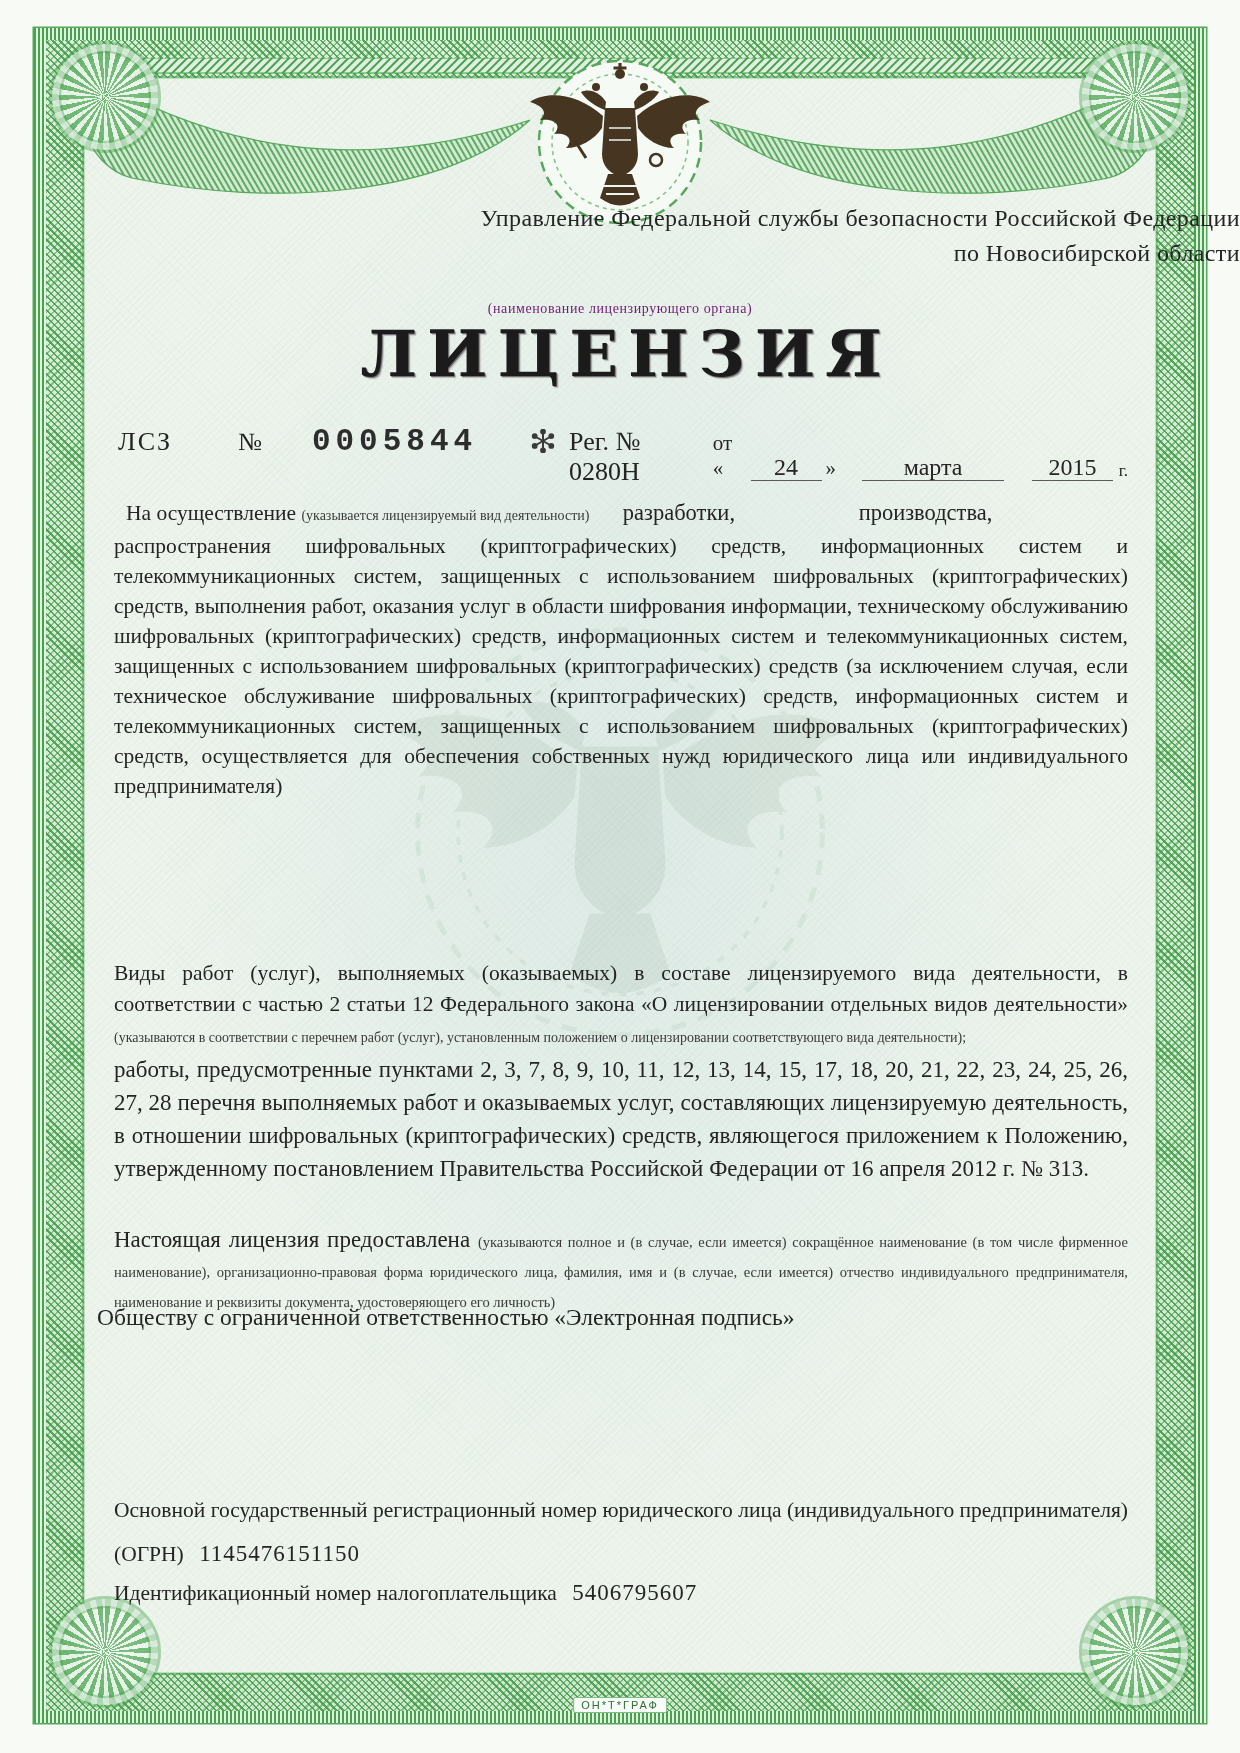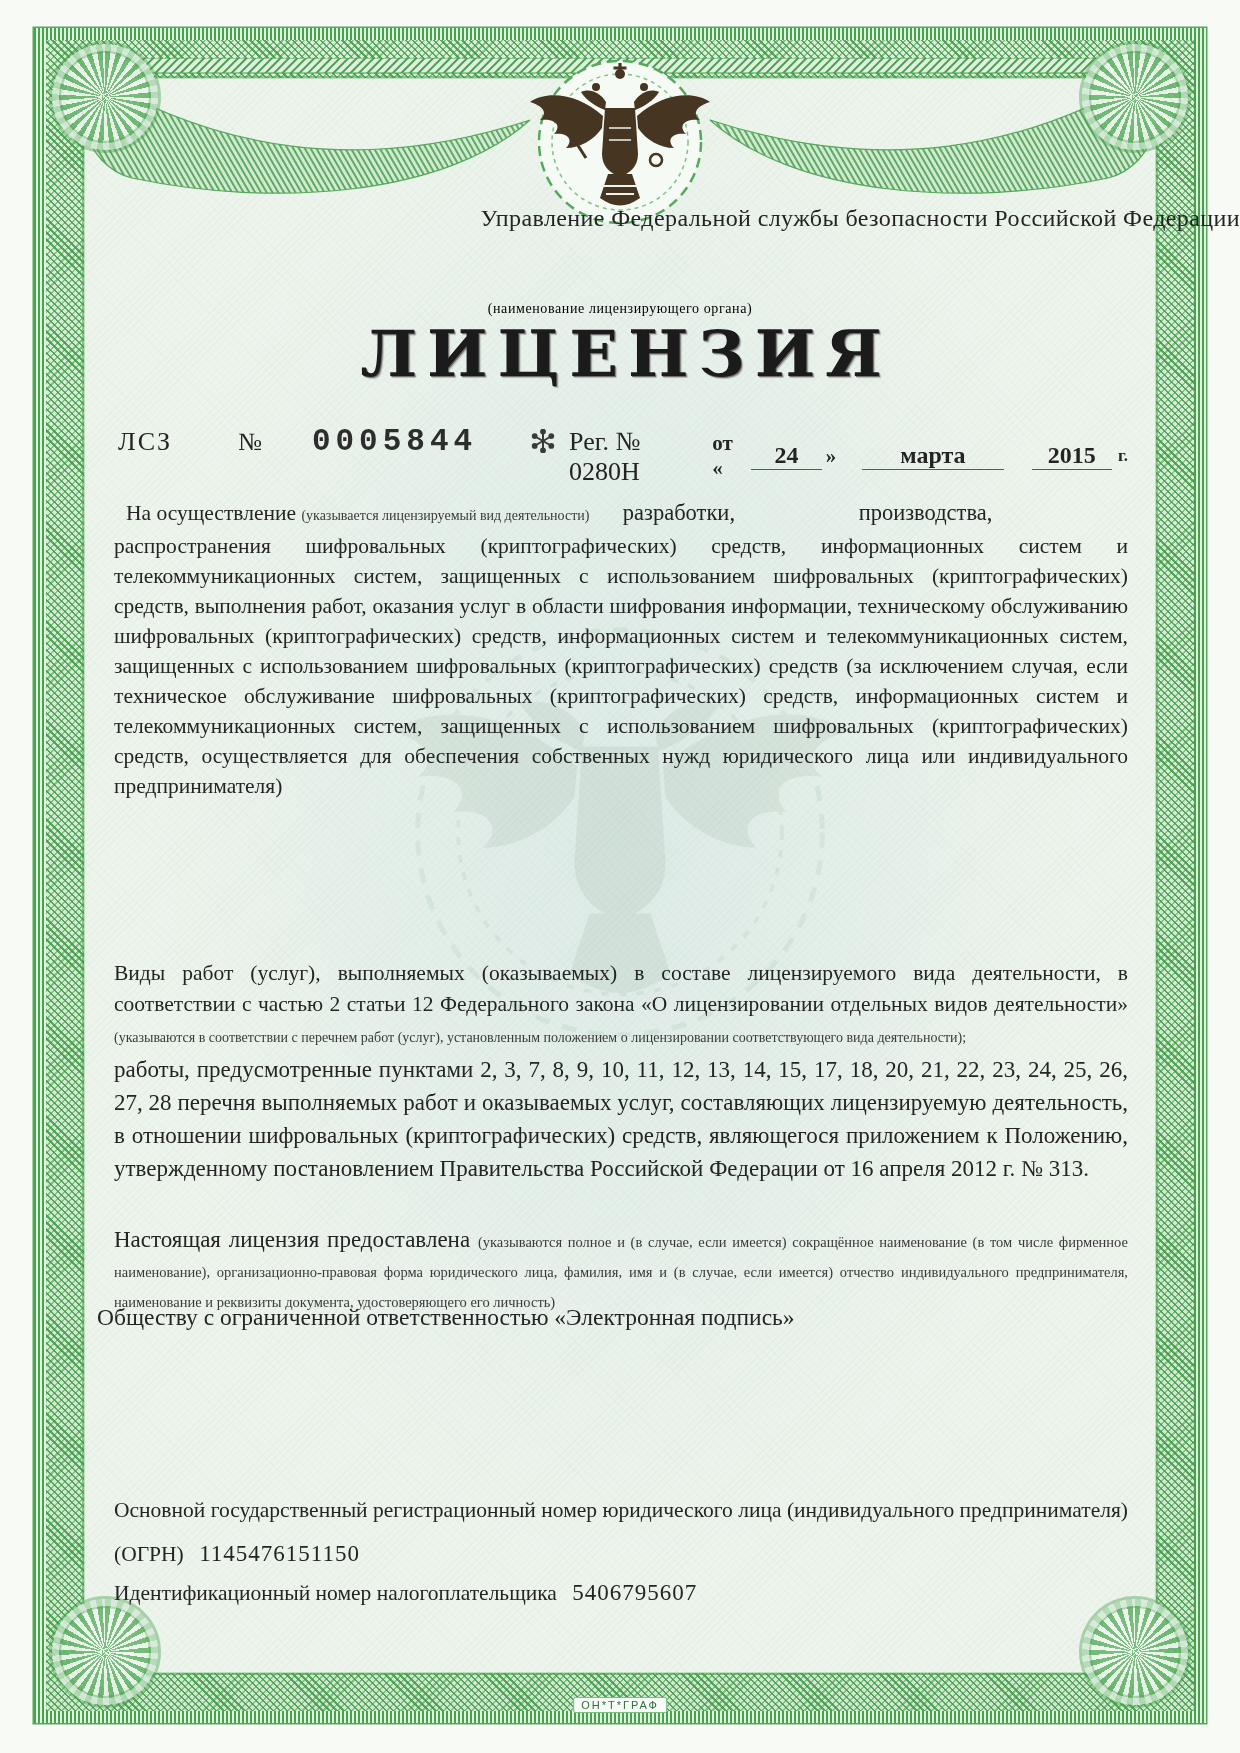--- a/index.html
+++ b/index.html
@@ -28,32 +28,32 @@
       radial-gradient(circle,#eaf6ea 0 30%,#c2e4c4 60%,#72b677 100%);
     box-shadow:0 0 0 3px rgba(68,160,74,.45), inset 0 0 0 7px rgba(255,255,255,.55), inset 0 0 0 9px rgba(68,160,74,.4);}
   .rosette.tl{left:52px;top:44px;} .rosette.tr{right:52px;top:44px;}
   .rosette.bl{left:52px;bottom:48px;} .rosette.br{right:52px;bottom:48px;}
   
   .garland{position:absolute;left:84px;top:58px;width:1072px;height:172px;z-index:1;}
   .watermark{position:absolute;left:50%;top:620px;transform:translateX(-50%);opacity:.07;z-index:0;}
   
   .abs{position:absolute;margin:0;}
   .issuer{left:0;right:0;top:201px;text-align:right;font-size:24px;line-height:35px;z-index:3;letter-spacing:.4px;}
-  .issuer-caption{left:0;right:0;top:301px;text-align:center;font-size:14px;color:#000000;z-index:3;letter-spacing:.6px;}
+  .issuer-caption{left:0;right:0;top:301px;text-align:center;font-size:14px;color:#701a75;z-index:3;letter-spacing:.6px;}
   .doc-title{left:0;right:0;top:316px;text-align:center;z-index:3;
     font-family:"DejaVu Serif","Liberation Serif",serif;font-size:64px;font-weight:700;letter-spacing:10px;color:#1b1b1b;
     text-shadow:1px 1px 0 #6f6f6f,2px 2px 1px #b8b8b8;padding-left:12px;}
   .lic-row{left:118px;right:112px;top:424px;display:flex;align-items:baseline;z-index:3;font-size:26px;}
   .lic-series{letter-spacing:2px;}
   .lic-no-sign{margin-left:66px;font-size:25px;}
   .lic-number{margin-left:50px;font-family:"Liberation Mono","DejaVu Sans Mono",monospace;font-weight:700;
     font-size:31px;letter-spacing:5px;color:#2d2d2d;}
   .snowflake{margin-left:54px;position:relative;top:3px;}
   .lic-reg{margin-left:14px;font-size:26px;}
-  .date-group{margin-left:auto;display:flex;align-items:center;font-size:21px;font-weight:bold;}
+  .date-group{margin-left:auto;display:flex;align-items:flex-end;font-size:21px;}
   .blank{display:inline-block;text-align:center;border-bottom:1.5px solid #5a5a5a;font-size:24px;line-height:1.1;}
   .blank.day{width:74px;margin:0 4px;}
   .blank.month{width:148px;margin-left:26px;}
   .blank.year{width:84px;margin-left:28px;}
   .year-suffix{font-size:17px;margin-left:6px;}
   .p-activity{left:114px;width:1014px;top:498px;text-align:justify;font-size:21.5px;line-height:30px;z-index:3;}
   .p-activity .lead{padding-left:12px;}
   .cap{font-size:14px;color:#3a3a3a;}
   .vals{font-size:22.5px;margin-left:28px;word-spacing:118px;}
   .p-works{left:114px;width:1014px;top:958px;text-align:justify;font-size:21.5px;line-height:31px;z-index:3;}
@@ -130,20 +130,21 @@
       <line x1="468" y1="72" x2="486" y2="100" stroke="#463621" stroke-width="3"></line>
       <line x1="503" y1="128" x2="537" y2="128" stroke="#eef5ec" stroke-width="2"></line>
       <line x1="506" y1="136" x2="534" y2="136" stroke="#eef5ec" stroke-width="2"></line>
       <line x1="509" y1="70" x2="531" y2="70" stroke="#eef5ec" stroke-width="1.5"></line>
       <line x1="509" y1="82" x2="531" y2="82" stroke="#eef5ec" stroke-width="1.5"></line>
     </g>
   </svg>
 
   <div class="abs issuer">
     <div>Управление Федеральной службы безопасности Российской Федерации</div>
+    <div>по Новосибирской области</div>
   </div>
   <div class="abs issuer-caption">(наименование лицензирующего органа)</div>
 
   <div class="abs doc-title">ЛИЦЕНЗИЯ</div>
 
   <div class="abs lic-row">
     <span class="lic-series">ЛСЗ</span>
     <span class="lic-no-sign">№</span>
     <span class="lic-number">0005844</span>
     <span class="snowflake">

